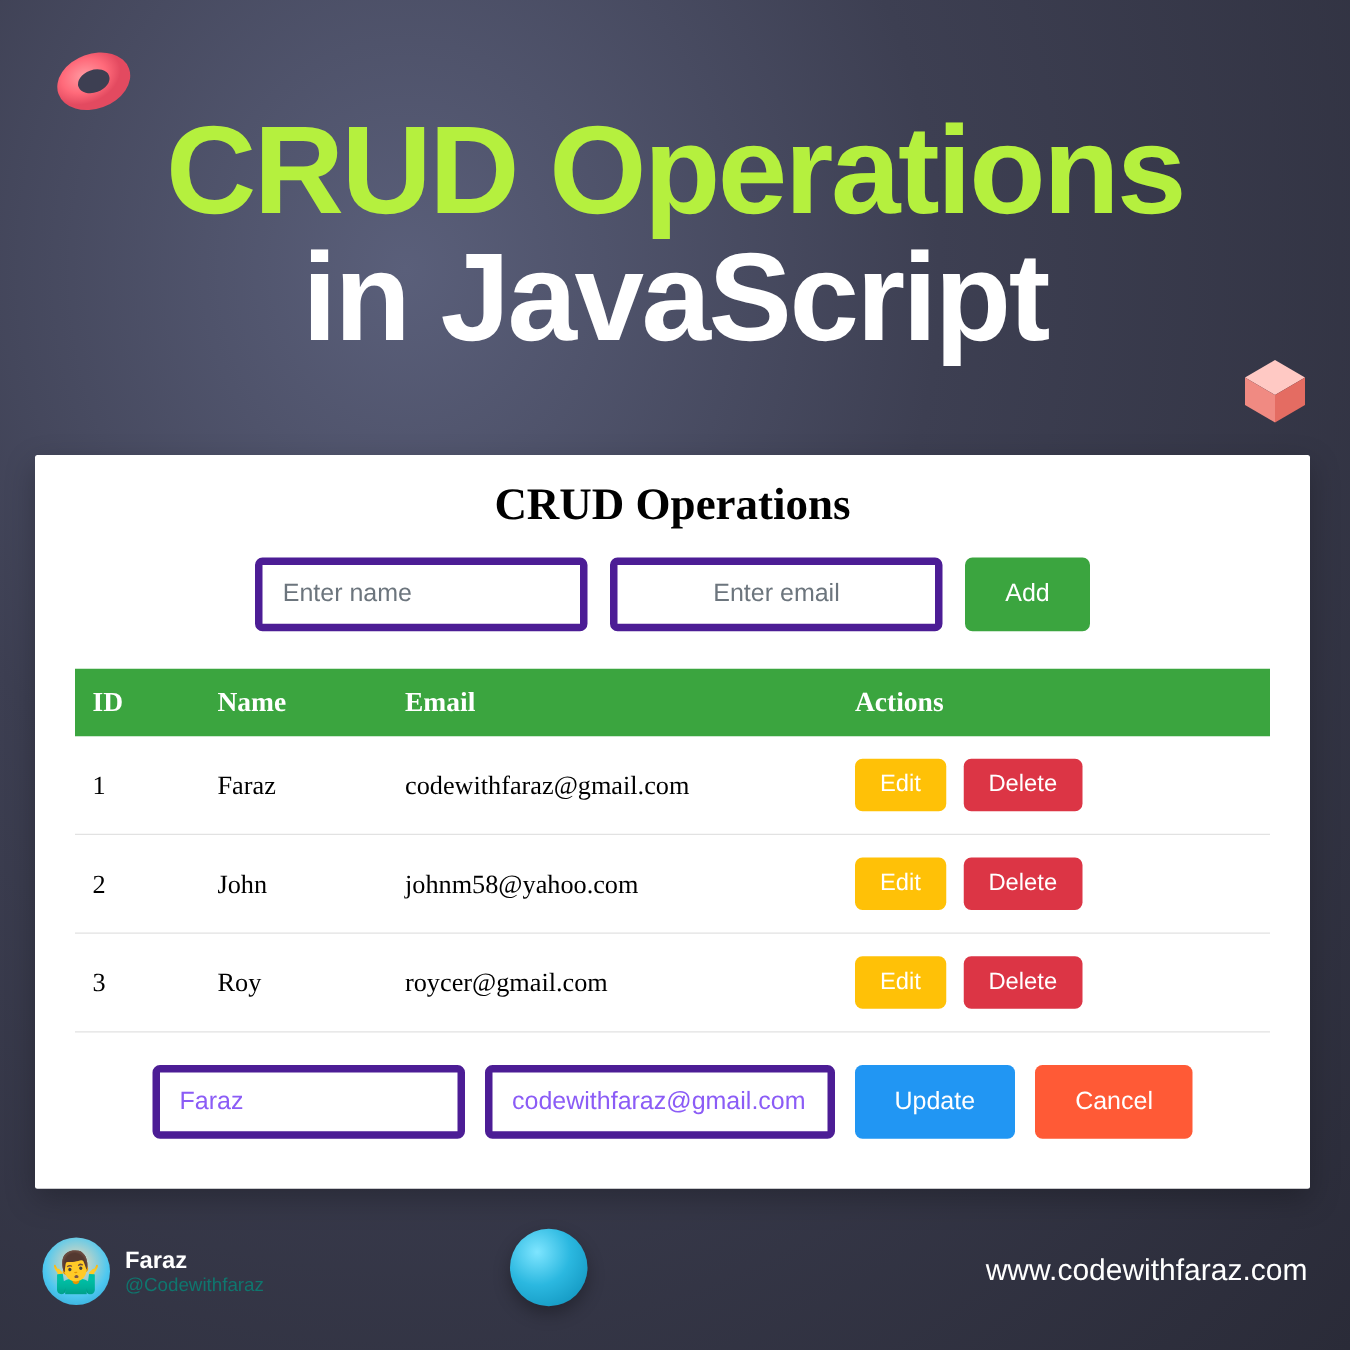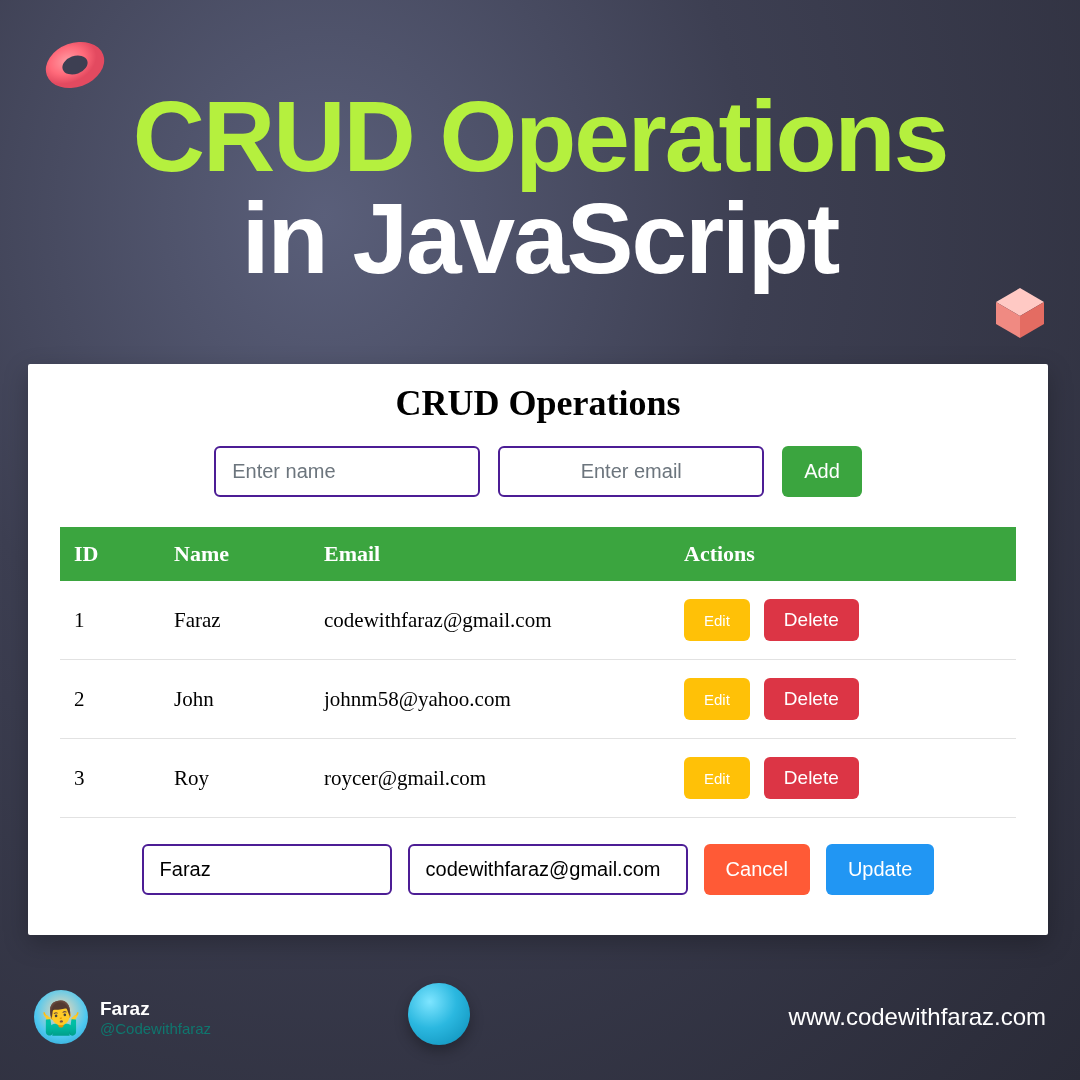--- a/index.html
+++ b/index.html
@@ -83,40 +83,40 @@
       margin-bottom: 22px;
     }
     .form-row {
       display: flex;
       justify-content: center;
       gap: 18px;
       margin-bottom: 30px;
       padding: 0 60px;
     }
     .input {
-      border: 2px solid #4c1d95;
+      border: 6px solid #4c1d95;
       border-radius: 6px;
       padding: 12px 16px;
       font-size: 20px;
-      color: #000000;
+      color: #8b5cf6;
       background: #fff;
     }
     .input::placeholder { color: #6c757d; }
     .name-in { width: 266px; }
     .email-in { width: 266px; text-align: center; }
     .btn {
       border: none;
       border-radius: 6px;
-      padding: 12px 22px;
+      padding: 12px 32px;
       font-size: 20px;
       color: #fff;
       cursor: pointer;
     }
     .btn-green { background: #3ba53f; }
-    .btn-yellow { background: #ffc107; padding: 10px 20px; font-size: 15px; }
+    .btn-yellow { background: #ffc107; padding: 10px 20px; font-size: 19px; }
     .btn-red { background: #dc3545; padding: 10px 20px; font-size: 19px; }
     .btn-blue { background: #2196f3; }
     .btn-orange { background: #ff5a36; }
     
     .table-head {
       background: #3ba53f;
       display: flex;
       align-items: center;
       padding: 14px 14px;
       color: #fff;
@@ -264,22 +264,22 @@
     <div class="col-email">roycer@gmail.com</div>
     <div class="col-actions actions">
       <button class="btn btn-yellow">Edit</button>
       <button class="btn btn-red">Delete</button>
     </div>
   </div>
 
   <div class="edit-row">
     <input class="input edit-name" value="Faraz" style="">
     <input class="input edit-email" value="codewithfaraz@gmail.com" style="">
+    <button class="btn btn-blue">Update</button>
     <button class="btn btn-orange">Cancel</button>
-    <button class="btn btn-blue">Update</button>
   </div>
 </div>
 
 <div class="footer">
   <div class="profile">
     <div class="avatar"></div>
     <div class="profile-text">
       <span class="profile-name">Faraz</span>
       <span class="profile-handle">@Codewithfaraz</span>
     </div>

